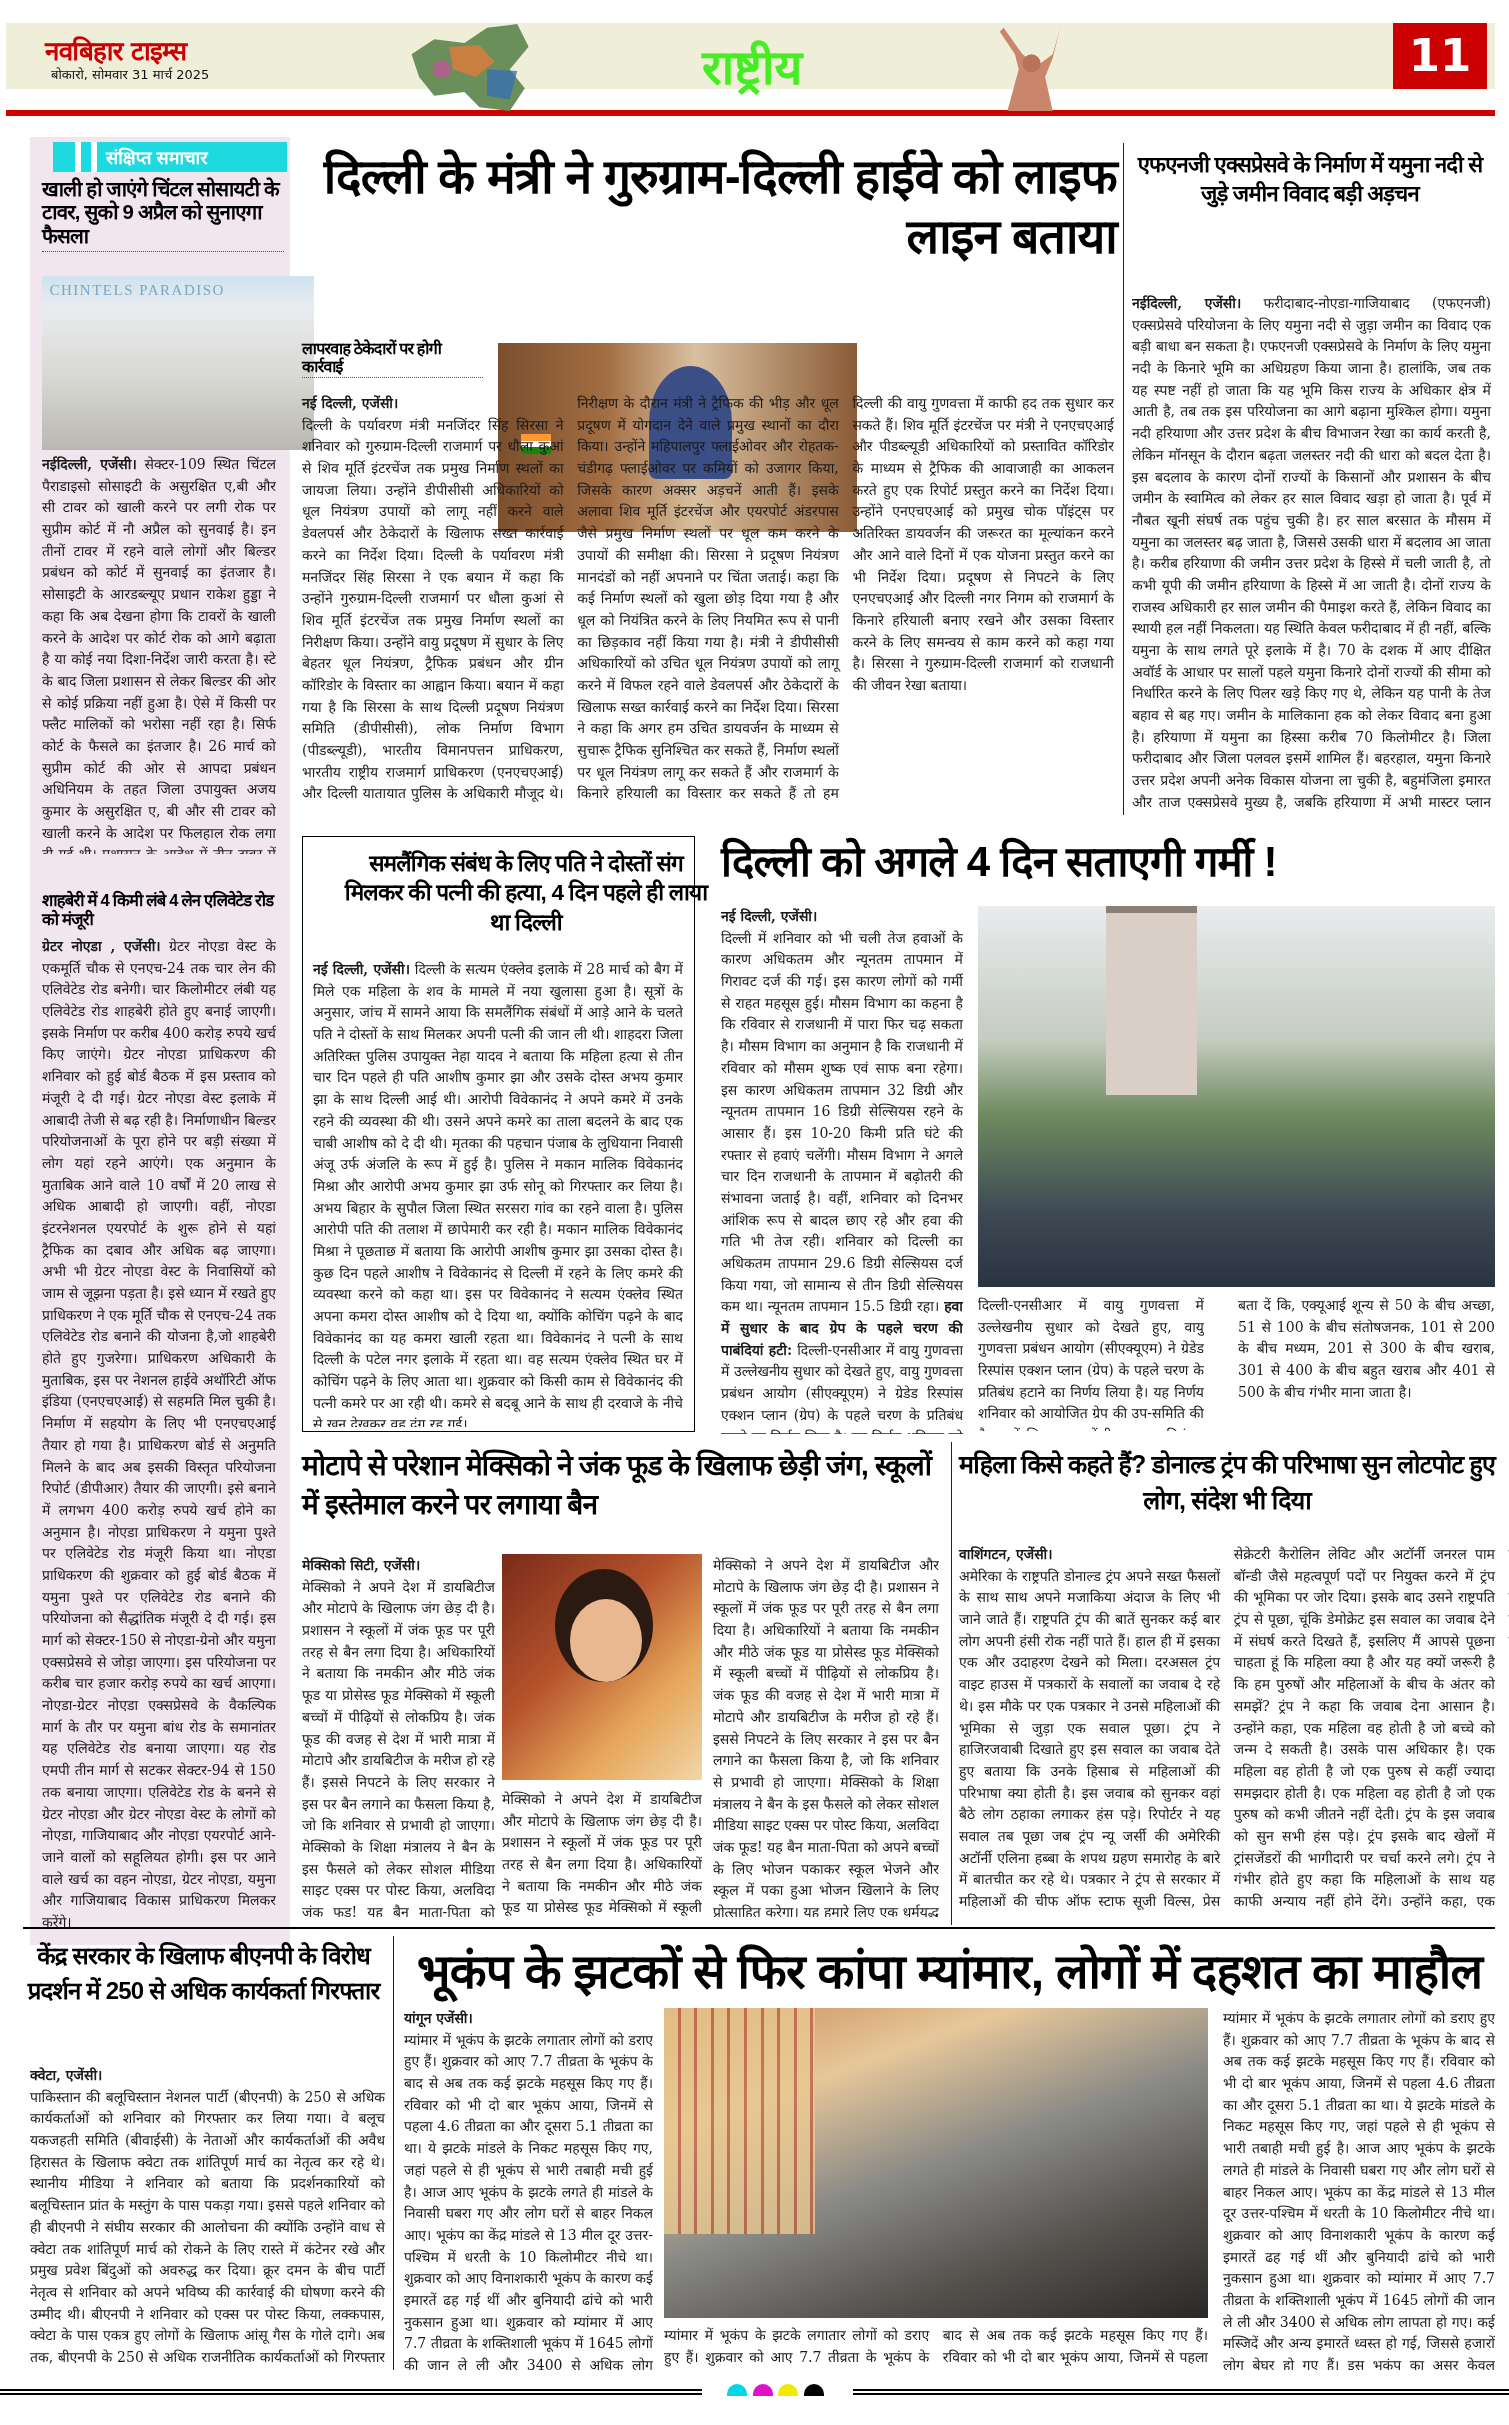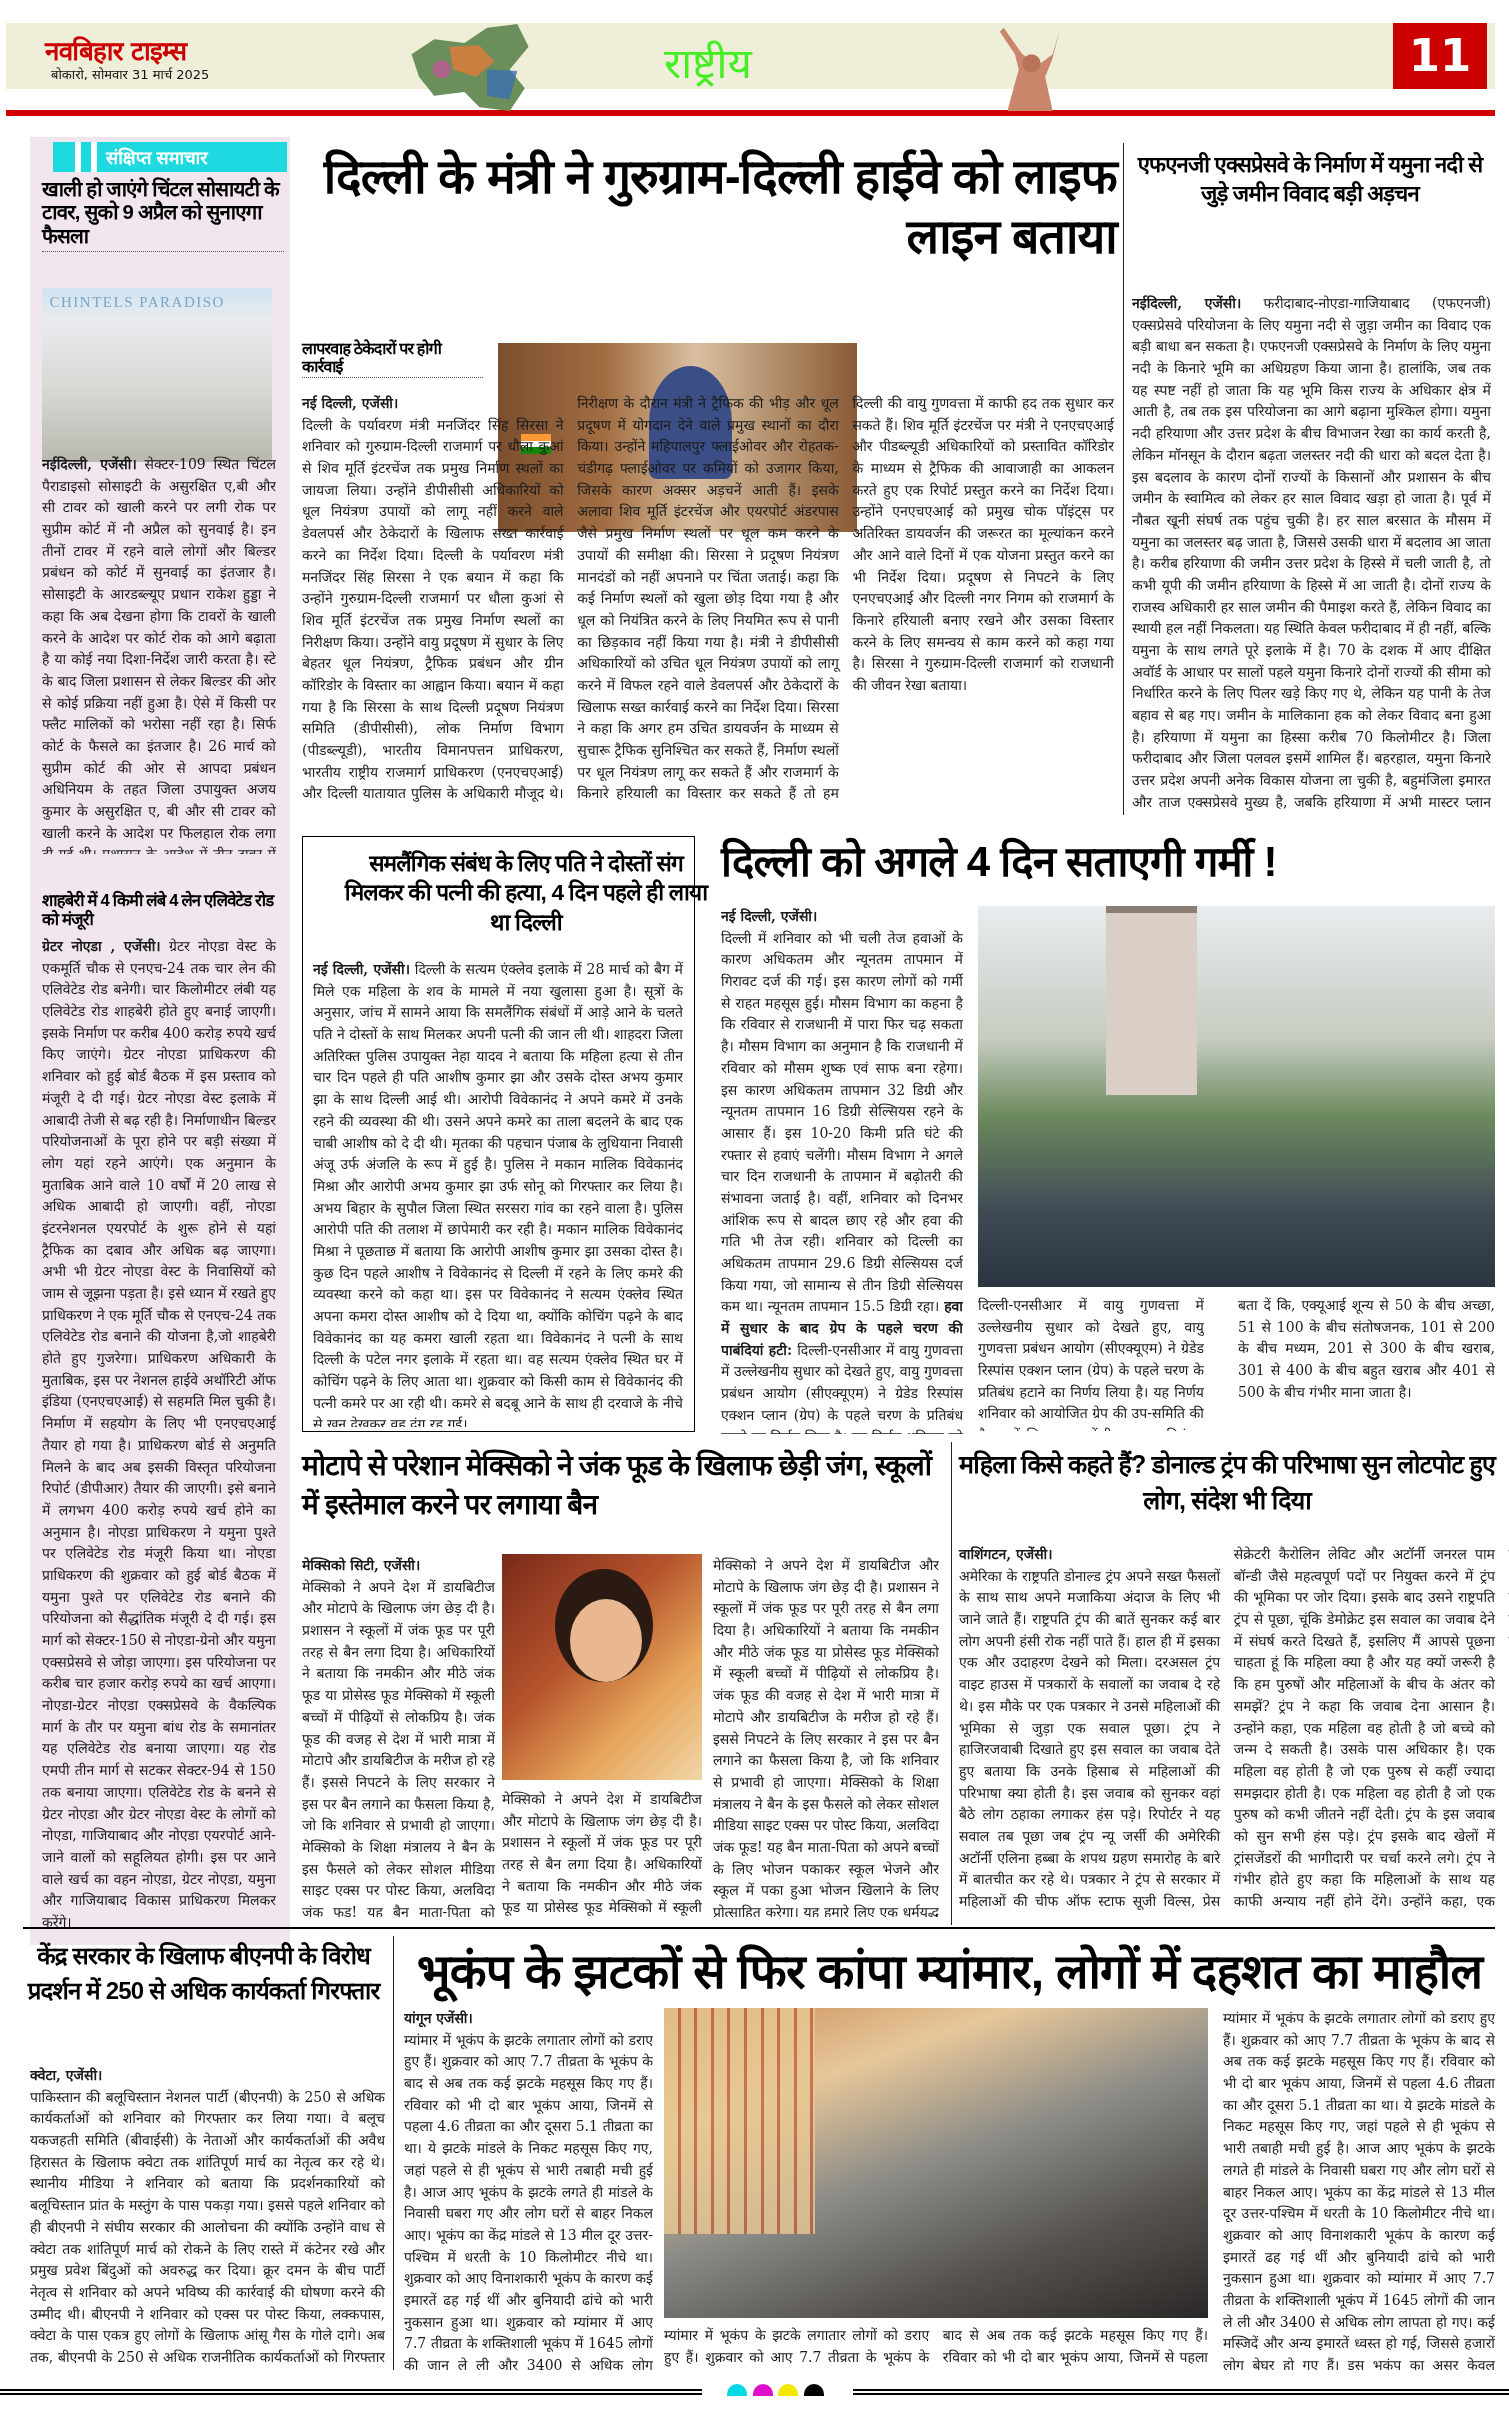--- a/index.html
+++ b/index.html
@@ -8,21 +8,21 @@
 
   .abs { position: absolute; }
 
   
   .masthead { left: 6px; top: 22.6px; width: 1489px; height: 66px; background: #efefd9; }
   .masthead-white { left: 6px; top: 89px; width: 1489px; height: 21px; background: #fff; }
   .red-rule { left: 6px; top: 110px; width: 1489px; height: 6px; background: #d00000; }
   .paper-name { left: 45px; top: 32px; font-size: 26px; font-weight: bold; color: #cc0000; letter-spacing: -0.8px; }
   .dateline { left: 51px; top: 65px; font-size: 13px; color: #111; }
   .map-art { left: 404px; top: 24px; width: 185px; height: 87px; }
-  .section-title { left: 664px; top: 33px; font-size: 42px; font-weight: normal; color: #44ee22; }
+  .section-title { left: 702px; top: 33px; font-size: 48px; font-weight: bold; color: #44ee22; }
   .statue-art { left: 947px; top: 24px; width: 151px; height: 87px; }
   .page-no { left: 1393px; top: 22.6px; width: 94px; height: 66px; background: #cc0000; color: #fff; font-size: 45px; font-weight: bold; display: flex; align-items: center; justify-content: center; }
 
   
   .headline { font-family: "Liberation Sans", sans-serif; font-weight: bold; color: #000; line-height: 1.15; letter-spacing: -0.8px; }
   .body { font-family: "DejaVu Serif", serif; font-size: 14px; line-height: 1.55; text-align: justify; color: #1a1a1a; }
   .dl { font-weight: bold; }
   .col2 { column-count: 2; column-gap: 13.6px; }
   .col3 { column-count: 3; column-gap: 13.6px; }
   .photo { background: linear-gradient(135deg, #9aa7b0, #c9b79f 40%, #7d8a8f 70%, #5c6469); }
@@ -59,21 +59,21 @@
 </svg>
 <div class="abs page-no">11</div>
 
 <div class="abs sidebar"></div>
 <div class="abs brief-bar"></div>
 <div class="abs brief-stripe" style="left:75px"></div>
 <div class="abs brief-stripe" style="left:91px"></div>
 <div class="abs brief-label">संक्षिप्त समाचार</div>
 
 <div class="abs headline dotted" style="left:42px;top:178px;width:242px;font-size:20.4px;padding-bottom:3px;">खाली हो जाएंगे चिंटल सोसायटी के टावर, सुको 9 अप्रैल को सुनाएगा फैसला</div>
-<div class="abs photo" style="left:42px;top:288px;width:230px;height:174px;background:linear-gradient(180deg,#cfe3f0 0%,#e9ecef 18%,#d7d7d2 60%,#b8b8b0 100%);">
+<div class="abs photo" style="left:42px;top:276px;width:272px;height:174px;background:linear-gradient(180deg,#cfe3f0 0%,#e9ecef 18%,#d7d7d2 60%,#b8b8b0 100%);">
   <div style="position:absolute;left:7.5px;top:6px;font-family:'Liberation Serif',serif;font-size:15px;color:#7aa6c8;letter-spacing:1.5px;">CHINTELS PARADISO</div>
 </div>
 <div class="abs body" style="left:42px;top:454px;width:234px;height:400px;overflow:hidden;"><span class="dl">नईदिल्ली, एजेंसी।</span> <span>सेक्टर-109 स्थित चिंटल पैराडाइसो सोसाइटी के असुरक्षित ए,बी और सी टावर को खाली करने पर लगी रोक पर सुप्रीम कोर्ट में नौ अप्रैल को सुनवाई है। इन तीनों टावर में रहने वाले लोगों और बिल्डर प्रबंधन को कोर्ट में सुनवाई का इंतजार है। सोसाइटी के आरडब्ल्यूए प्रधान राकेश हुड्डा ने कहा कि अब देखना होगा कि टावरों के खाली करने के आदेश पर कोर्ट रोक को आगे बढ़ाता है या कोई नया दिशा-निर्देश जारी करता है। स्टे के बाद जिला प्रशासन से लेकर बिल्डर की ओर से कोई प्रक्रिया नहीं हुआ है। ऐसे में किसी पर फ्लैट मालिकों को भरोसा नहीं रहा है। सिर्फ कोर्ट के फैसले का इंतजार है। 26 मार्च को सुप्रीम कोर्ट की ओर से आपदा प्रबंधन अधिनियम के तहत जिला उपायुक्त अजय कुमार के असुरक्षित ए, बी और सी टावर को खाली करने के आदेश पर फिलहाल रोक लगा दी गई थी। प्रशासन के आदेश में तीन टावर में रह रहे करीब 150 फ्लैट मालिकों के लिए विकल्प एक और दो के चयन को लेकर कोई जिक्र नहीं किया गया था। किराया और स्थानांतरण शुल्क के बारे में कोई स्पष्ट जानकारी नहीं दी गई थी। चिंटल इंडिया लिमिटेड कंपनी के वरिष्ठ उपाध्यक्ष जेएन यादव ने कहा कि स्टे खत्म करने के लिए नौ अप्रैल को सुप्रीम कोर्ट में पक्ष रखा जाएगा। इसमें ए, बी और सी टावर को खाली कराने और सभी फ्लैट मालिकों को विकल्प दिया जाएगा।</span></div>
 
 <div class="abs headline" style="left:42px;top:891px;width:242px;font-size:16.6px;">शाहबेरी में 4 किमी लंबे 4 लेन एलिवेटेड रोड को मंजूरी</div>
 <div class="abs body" style="left:42px;top:936px;width:234px;height:1000px;overflow:hidden;"><span class="dl">ग्रेटर नोएडा , एजेंसी।</span> <span>ग्रेटर नोएडा वेस्ट के एकमूर्ति चौक से एनएच-24 तक चार लेन की एलिवेटेड रोड बनेगी। चार किलोमीटर लंबी यह एलिवेटेड रोड शाहबेरी होते हुए बनाई जाएगी। इसके निर्माण पर करीब 400 करोड़ रुपये खर्च किए जाएंगे। ग्रेटर नोएडा प्राधिकरण की शनिवार को हुई बोर्ड बैठक में इस प्रस्ताव को मंजूरी दे दी गई। ग्रेटर नोएडा वेस्ट इलाके में आबादी तेजी से बढ़ रही है। निर्माणाधीन बिल्डर परियोजनाओं के पूरा होने पर बड़ी संख्या में लोग यहां रहने आएंगे। एक अनुमान के मुताबिक आने वाले 10 वर्षों में 20 लाख से अधिक आबादी हो जाएगी। वहीं, नोएडा इंटरनेशनल एयरपोर्ट के शुरू होने से यहां ट्रैफिक का दबाव और अधिक बढ़ जाएगा। अभी भी ग्रेटर नोएडा वेस्ट के निवासियों को जाम से जूझना पड़ता है। इसे ध्यान में रखते हुए प्राधिकरण ने एक मूर्ति चौक से एनएच-24 तक एलिवेटेड रोड बनाने की योजना है,जो शाहबेरी होते हुए गुजरेगा। प्राधिकरण अधिकारी के मुताबिक, इस पर नेशनल हाईवे अथॉरिटी ऑफ इंडिया (एनएचएआई) से सहमति मिल चुकी है। निर्माण में सहयोग के लिए भी एनएचएआई तैयार हो गया है। प्राधिकरण बोर्ड से अनुमति मिलने के बाद अब इसकी विस्तृत परियोजना रिपोर्ट (डीपीआर) तैयार की जाएगी। इसे बनाने में लगभग 400 करोड़ रुपये खर्च होने का अनुमान है। नोएडा प्राधिकरण ने यमुना पुश्ते पर एलिवेटेड रोड मंजूरी किया था। नोएडा प्राधिकरण की शुक्रवार को हुई बोर्ड बैठक में यमुना पुश्ते पर एलिवेटेड रोड बनाने की परियोजना को सैद्धांतिक मंजूरी दे दी गई। इस मार्ग को सेक्टर-150 से नोएडा-ग्रेनो और यमुना एक्सप्रेसवे से जोड़ा जाएगा। इस परियोजना पर करीब चार हजार करोड़ रुपये का खर्च आएगा। नोएडा-ग्रेटर नोएडा एक्सप्रेसवे के वैकल्पिक मार्ग के तौर पर यमुना बांध रोड के समानांतर यह एलिवेटेड रोड बनाया जाएगा। यह रोड एमपी तीन मार्ग से सटकर सेक्टर-94 से 150 तक बनाया जाएगा। एलिवेटेड रोड के बनने से ग्रेटर नोएडा और ग्रेटर नोएडा वेस्ट के लोगों को नोएडा, गाजियाबाद और नोएडा एयरपोर्ट आने-जाने वालों को सहूलियत होगी। इस पर आने वाले खर्च का वहन नोएडा, ग्रेटर नोएडा, यमुना और गाजियाबाद विकास प्राधिकरण मिलकर करेंगे।</span></div>
 
 <div class="abs headline" style="left:302px;top:147px;width:815px;font-size:48px;text-align:right;line-height:1.25;">दिल्ली के मंत्री ने गुरुग्राम-दिल्ली हाईवे को लाइफ लाइन बताया</div>
 <div class="abs headline dotted" style="left:302px;top:340px;width:181px;font-size:16px;">लापरवाह ठेकेदारों पर होगी कार्रवाई</div>
 <div class="abs photo" style="left:498px;top:343px;width:359px;height:189px;background:linear-gradient(90deg,#7b4f2e 0%,#a26d42 30%,#d9c0a0 55%,#8a5b36 100%);">

